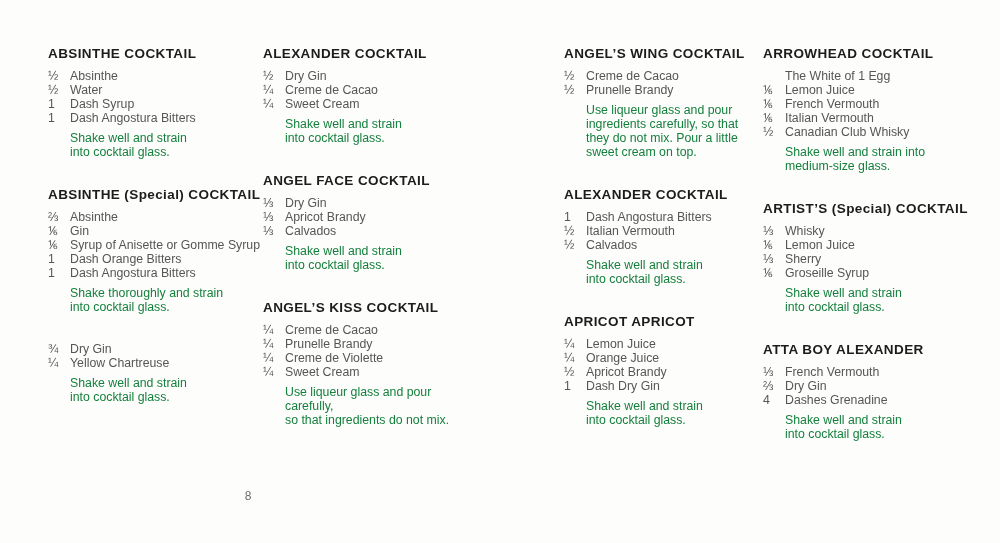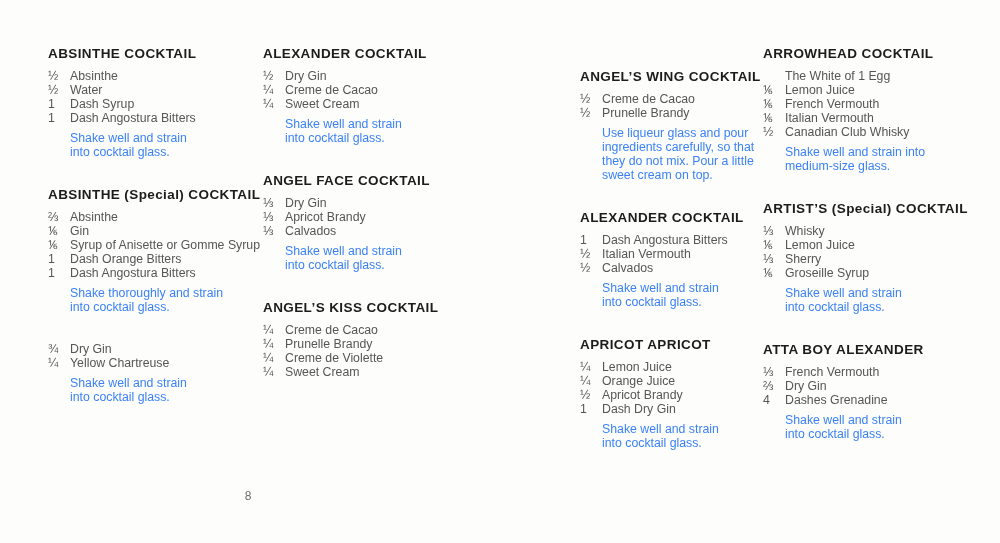--- a/index.html
+++ b/index.html
@@ -16,21 +16,21 @@
     font-family: "Liberation Sans", sans-serif;
   }
   #columns { position: absolute; inset: 0; }
   .col {
     position: absolute;
     top: 46px;
     width: 218px;
   }
   .col:nth-child(1) { left: 48px; }
   .col:nth-child(2) { left: 263px; }
-  .col:nth-child(3) { left: 580px; margin-top: 23px; }
+  .col:nth-child(3) { left: 564px; }
   .col:nth-child(4) { left: 763px; width: 232px; }
   .recipe { margin: 0 0 28px 0; }
   .recipe-title {
     margin: 0 0 8px 0;
     font-size: 13.5px;
     font-weight: bold;
     letter-spacing: 0.4px;
     color: #1c1c1c;
     white-space: nowrap;
   }
@@ -47,21 +47,21 @@
   }
   .ing-name {
     white-space: nowrap;
     color: #565656;
     text-align: center;
   }
   .instructions {
     margin: 6px 0 0 22px;
     font-size: 12.3px;
     line-height: 14px;
-    color: #3b82f6;
+    color: #15803d;
     white-space: pre-line;
   }
   .page-number {
     position: absolute;
     left: 238px;
     top: 489px;
     width: 20px;
     text-align: center;
     font-size: 12px;
     color: #6e6e6e;
@@ -209,20 +209,22 @@
   <div class="ing-row">
     <span class="qty">¼</span>
     <span class="ing-name">Creme de Violette</span>
   </div>
 
   <div class="ing-row">
     <span class="qty">¼</span>
     <span class="ing-name">Sweet Cream</span>
   </div>
 </div>
+    <p class="instructions">Use liqueur glass and pour carefully,
+so that ingredients do not mix.</p>
   </section>
 </div>
       <div class="col">
   <section class="recipe">
     <h3 class="recipe-title">ANGEL’S WING COCKTAIL</h3>
     <div class="ingredients">
   <div class="ing-row">
     <span class="qty">½</span>
     <span class="ing-name">Creme de Cacao</span>
   </div>

